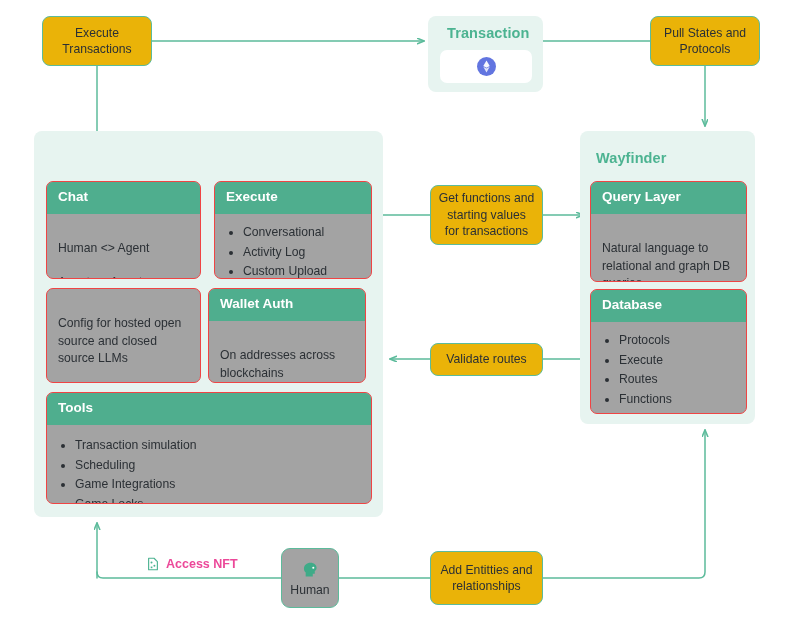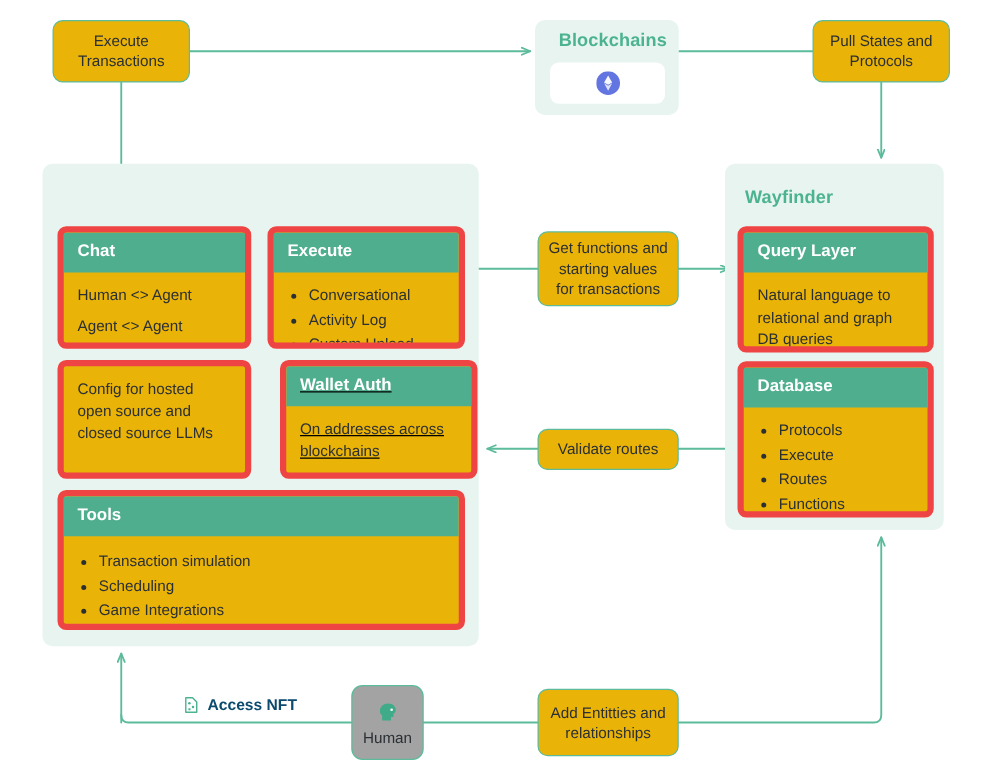--- a/index.html
+++ b/index.html
@@ -37,42 +37,42 @@
     position: absolute;
     font-size: 14.5px;
     font-weight: bold;
     color: #4CB391;
     letter-spacing: 0.1px;
   }
 
   
   .card {
     position: absolute;
-    background: #eab308;
-    border: 5px solid #ef4444;
+    background: #a3a3a3;
+    border: 1px solid #ef4444;
     border-radius: 7px;
     overflow: hidden;
     box-sizing: border-box;
   }
   .card-head {
     background: #4fae8e;
     color: #ffffff;
     font-size: 13.5px;
     font-weight: bold;
     padding: 8px 11px 9px 11px;
     line-height: 1.1;
   }
   .card-body {
     padding: 10px 11px 10px 11px;
     font-size: 12.2px;
     color: #2b3035;
     line-height: 1.45;
   }
   .card-body p {
-    margin: 0 0 7px 0;
+    margin: 16px 0 7px 0;
   }
   .card-body p:last-child {
     margin-bottom: 0;
   }
   .card-body ul {
     margin: 0;
     padding-left: 17px;
   }
   .card-body li {
     margin: 0 0 2px 0;
@@ -132,21 +132,21 @@
     position: absolute;
     display: flex;
     align-items: center;
     gap: 6px;
     background: #ffffff;
     padding: 0 4px;
   }
   .nft-text {
     font-size: 12.5px;
     font-weight: bold;
-    color: #0c4a6e;
+    color: #ec4899;
   }
 </style>
 </head>
 <body>
 
 <div id="canvas">
 
   <svg class="wires" viewBox="0 0 800 620">
     <defs>
       <marker id="arrow" markerWidth="9" markerHeight="9" refX="7.2" refY="3.2" orient="auto" markerUnits="userSpaceOnUse">
@@ -181,21 +181,21 @@
     </g>
   </svg>
 
   <div class="pbox" style="left:42px; top:16px; width:110px; height:50px;">
     <span style="white-space:pre-line;">Execute
 Transactions</span>
   </div>
 
   <div class="panel" style="left:428px; top:16px; width:115px; height:76px;">
   </div>
-  <div class="panel-title" style="left:447px; top:25px;">Blockchains</div>
+  <div class="panel-title" style="left:447px; top:25px;">Transaction</div>
   <div class="chip" style="left:440px; top:50px; width:92px; height:33px;">
     <span style="display:inline-block;width:19px;height:19px;">
       <svg viewBox="0 0 20 20" width="19" height="19">
         <circle cx="10" cy="10" r="10" fill="#6275E0"></circle>
         <g fill="#ffffff">
           <path d="M10 3.6 L6.6 9.4 L10 11.4 L13.4 9.4 Z" opacity="0.95"></path>
           <path d="M10 12.2 L6.6 10.2 L10 16.4 L13.4 10.2 Z" opacity="0.8"></path>
         </g>
       </svg>
     </span>
@@ -226,21 +226,21 @@
       </ul>
     </div>
   </div>
 
   <div class="card" style="left:46px; top:288px; width:155px; height:95px;">
     <div class="card-body">
       <p>Config for hosted open source and closed source LLMs</p>
     </div>
   </div>
 
-  <div class="card" style="left:224px; top:288px; width:158px; height:95px;text-decoration:underline;">
+  <div class="card" style="left:208px; top:288px; width:158px; height:95px;">
     <div class="card-head">Wallet Auth</div>
     <div class="card-body">
       <p>On addresses across blockchains</p>
     </div>
   </div>
 
   <div class="card" style="left:46px; top:392px; width:326px; height:112px;">
     <div class="card-head">Tools</div>
     <div class="card-body" style="padding-top:12px;">
       <ul>

